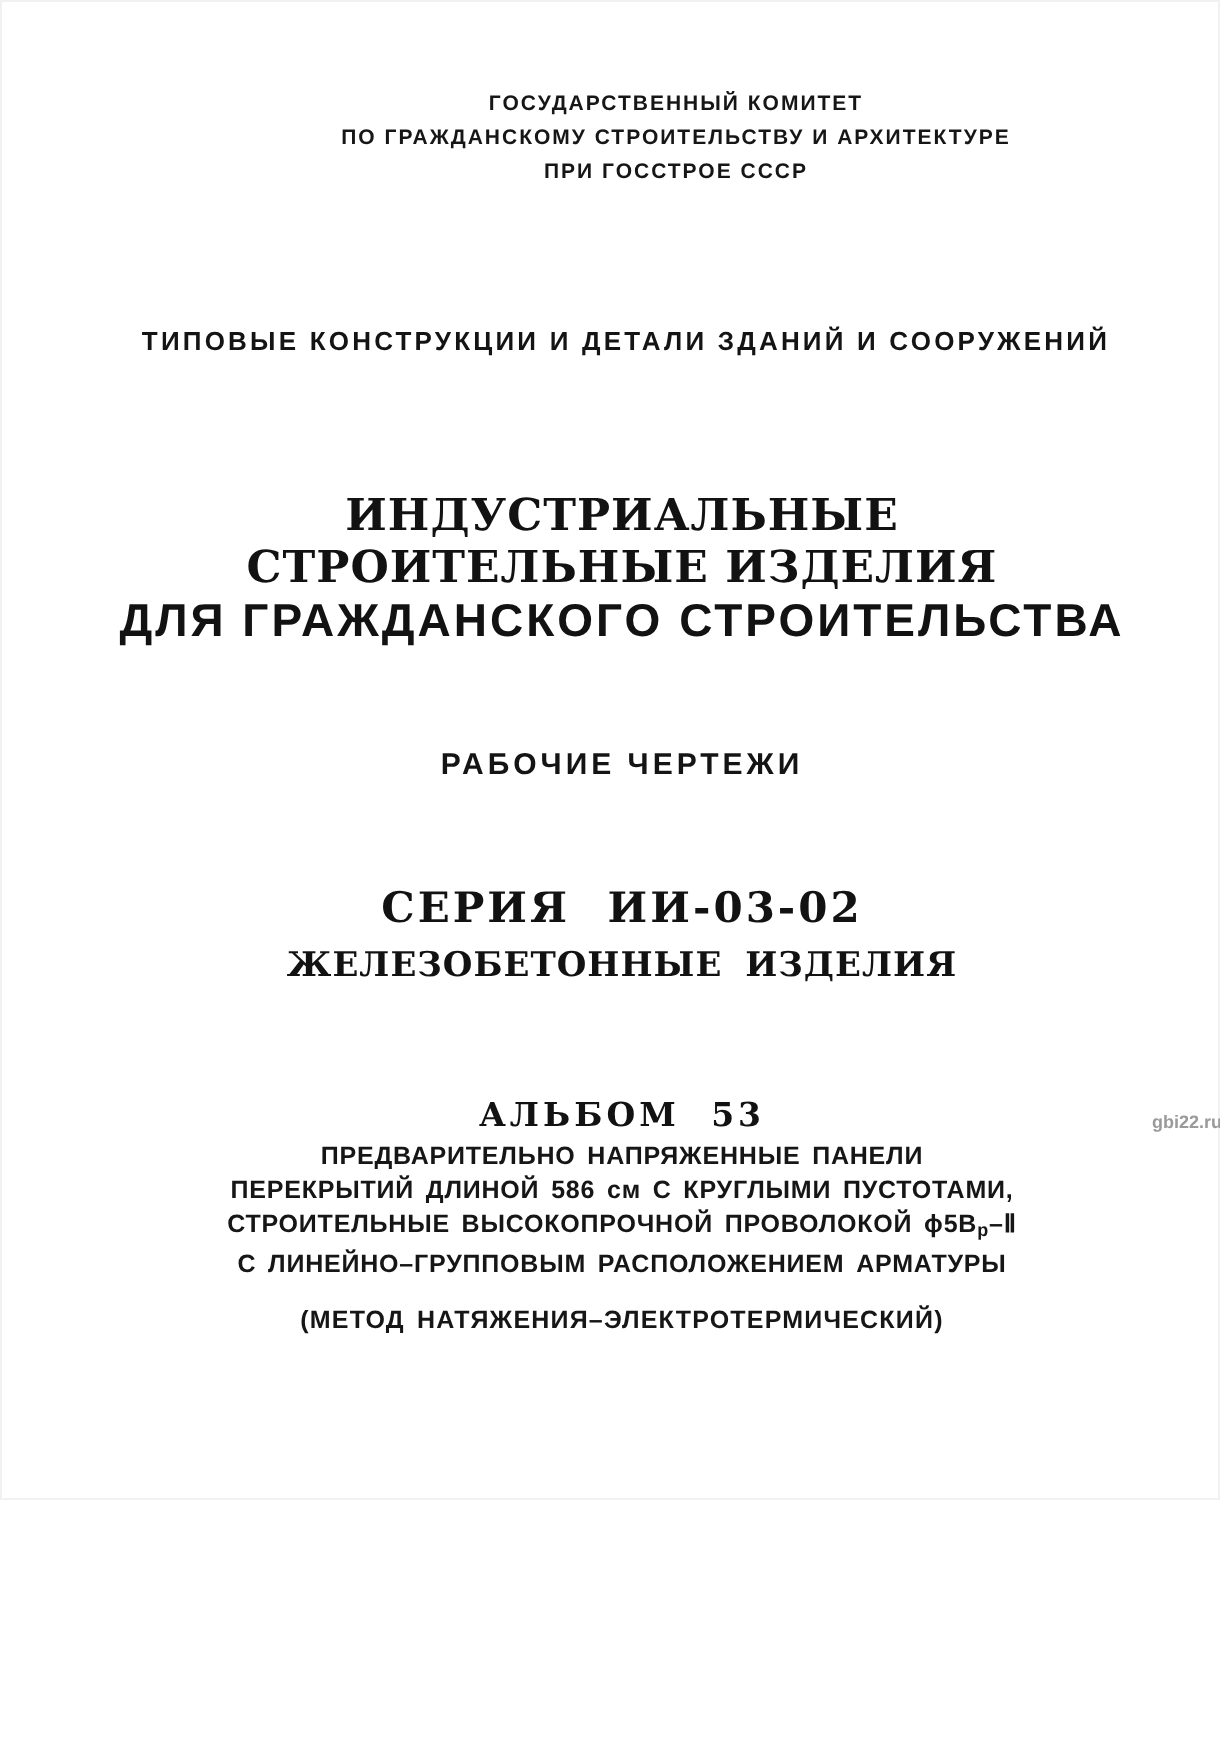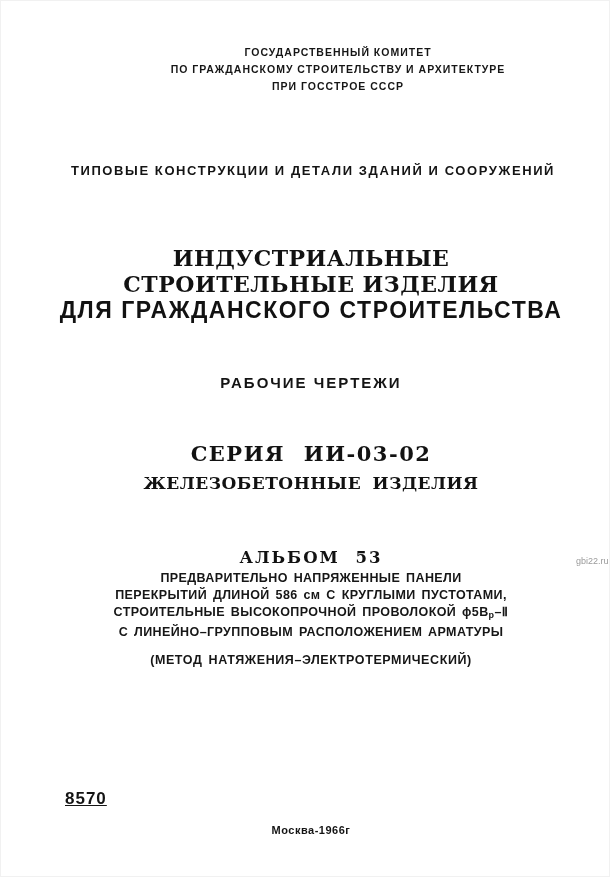--- a/index.html
+++ b/index.html
@@ -3,21 +3,21 @@
 <meta charset="utf-8">
 <style>
   html, body {
     margin: 0;
     padding: 0;
     background: #ffffff;
   }
   .page {
     position: relative;
     width: 610px;
-    height: 877px;
+    height: 750px;
     background: #ffffff;
     overflow: hidden;
     box-shadow: inset 0 0 0 1px #f1f1f1;
     font-family: "Liberation Sans", sans-serif;
     color: #1a1a1a;
   }
   .abs {
     position: absolute;
     left: 0;
     right: 0;
@@ -137,21 +137,21 @@
     font-size: 11px;
     font-weight: bold;
     letter-spacing: 0.5px;
     color: #141414;
   }
   .watermark {
     position: absolute;
     left: 576px;
     top: 556px;
     font-size: 9px;
-    font-weight: normal;
+    font-weight: bold;
     color: #9a9a9a;
     white-space: nowrap;
   }
 </style>
 </head>
 <body>
 
 <div class="page">
 
   <div class="abs org-header">

